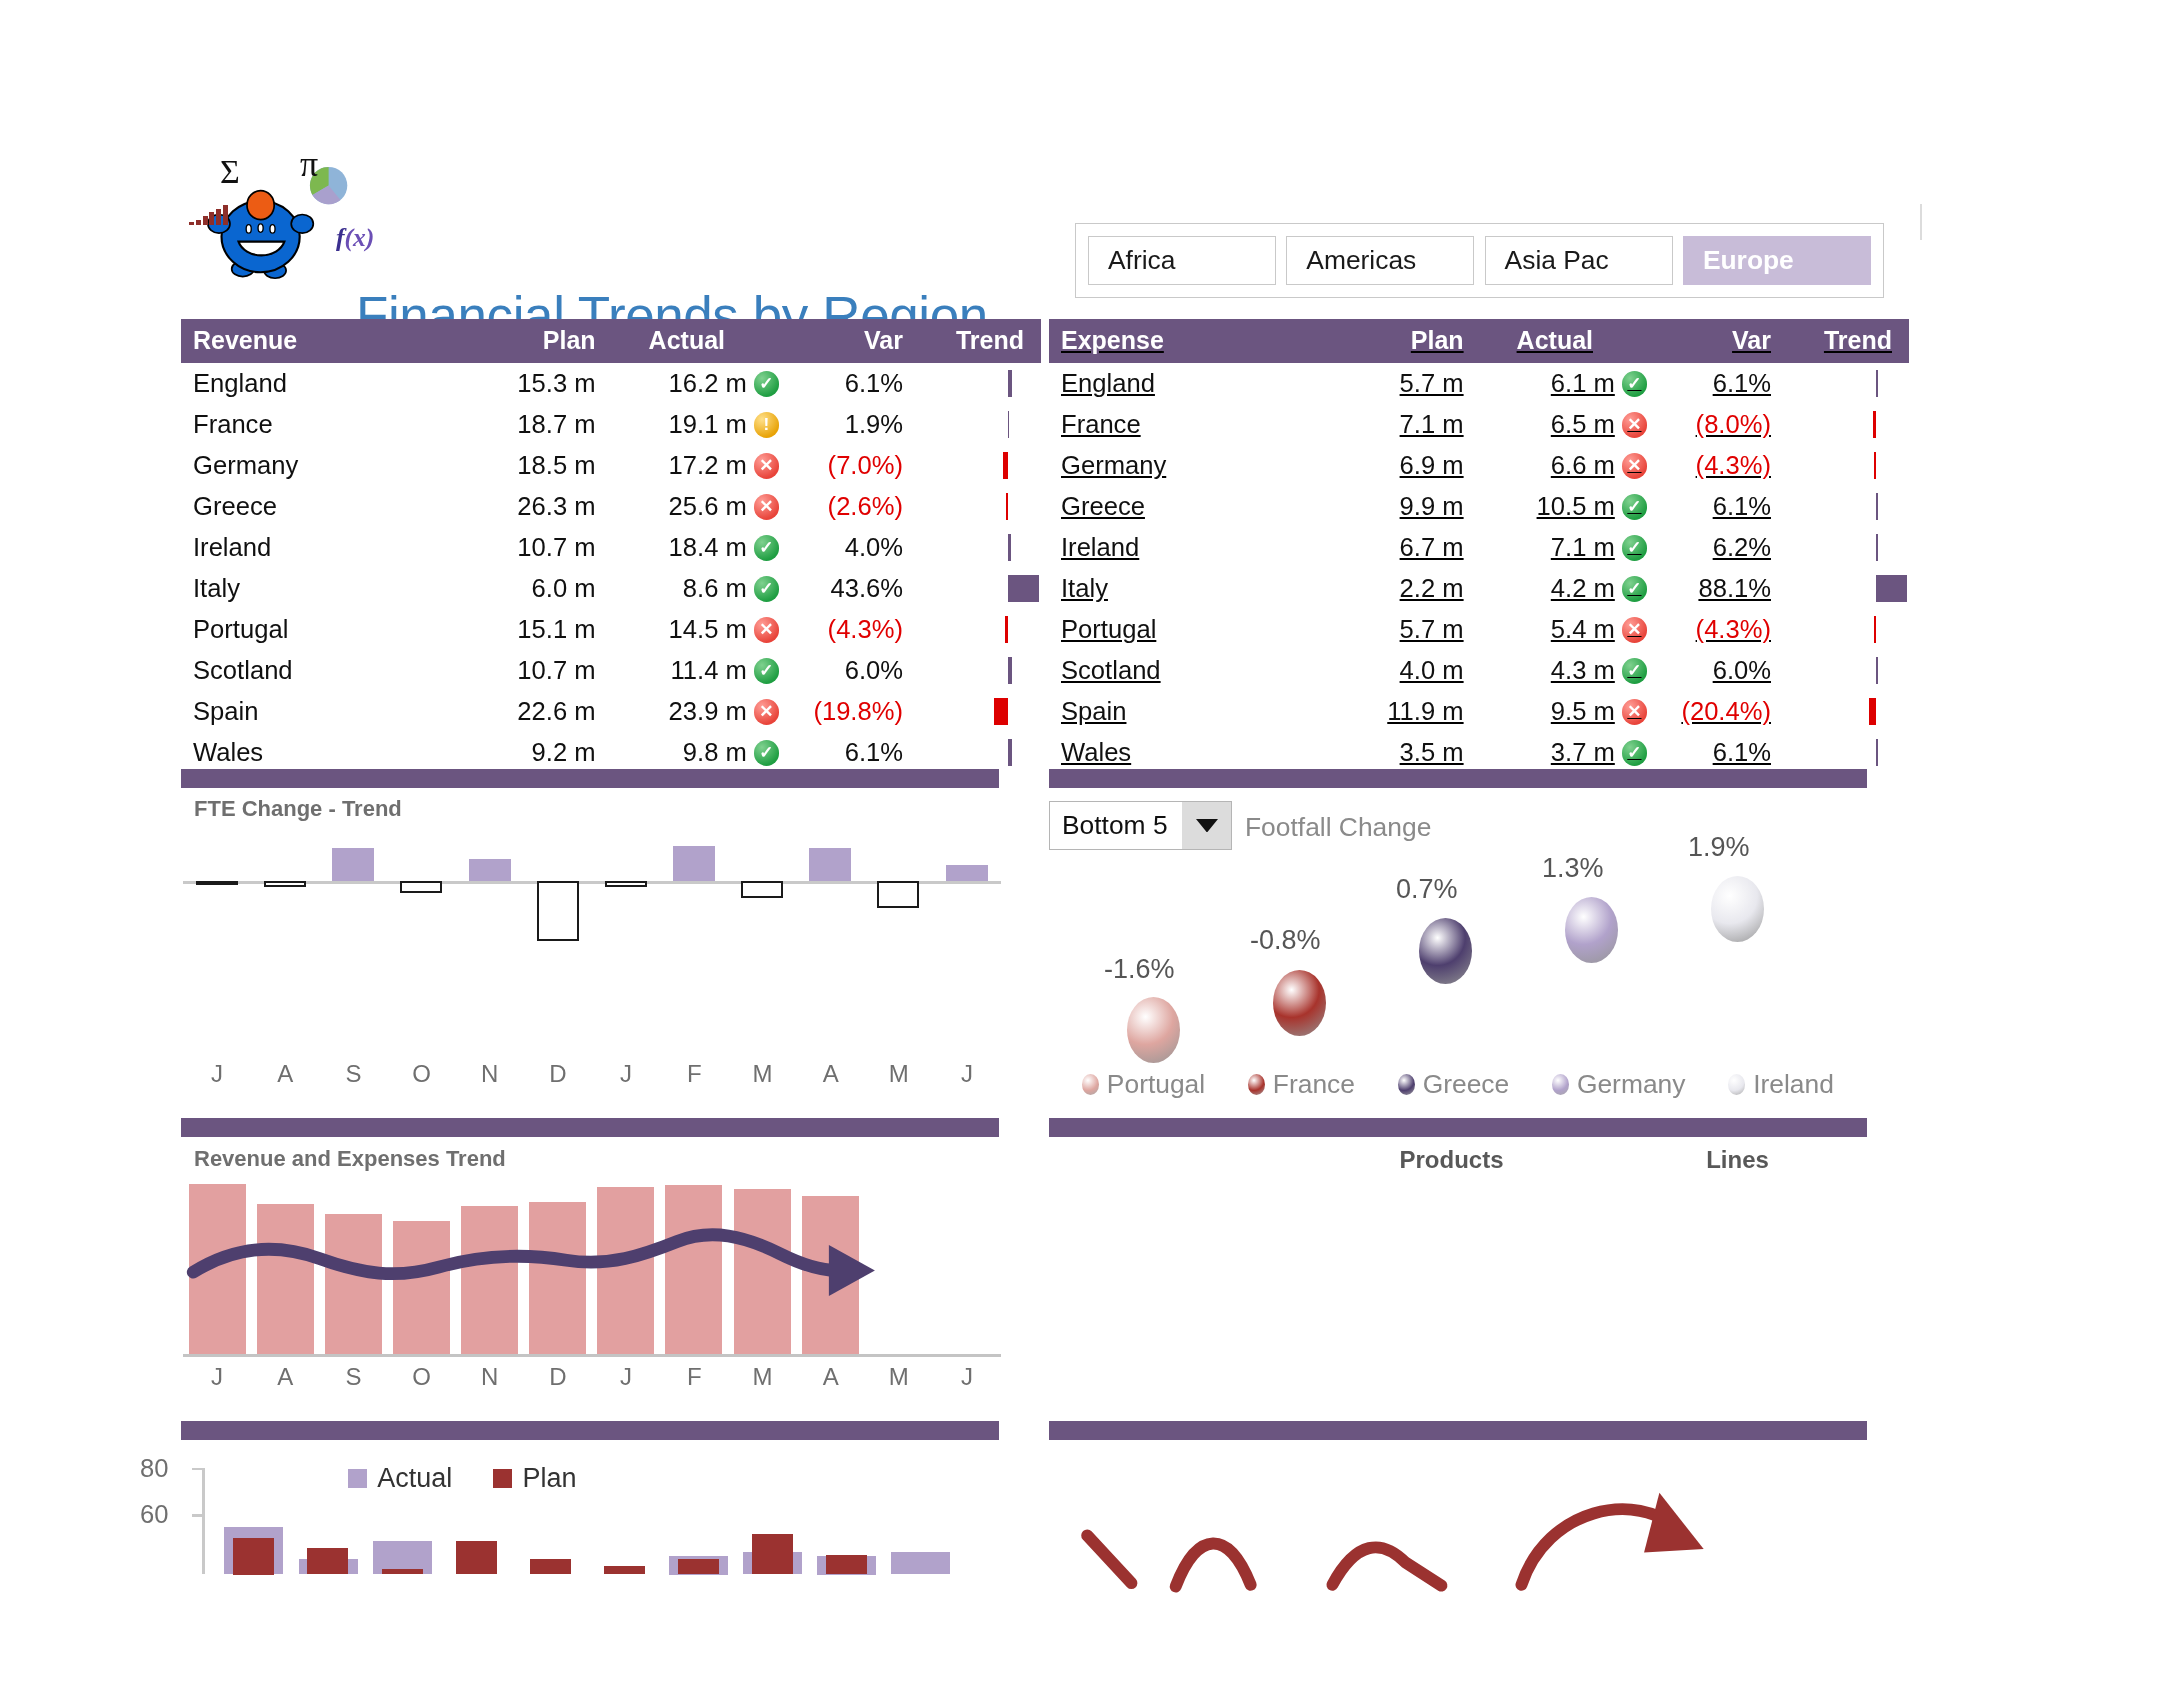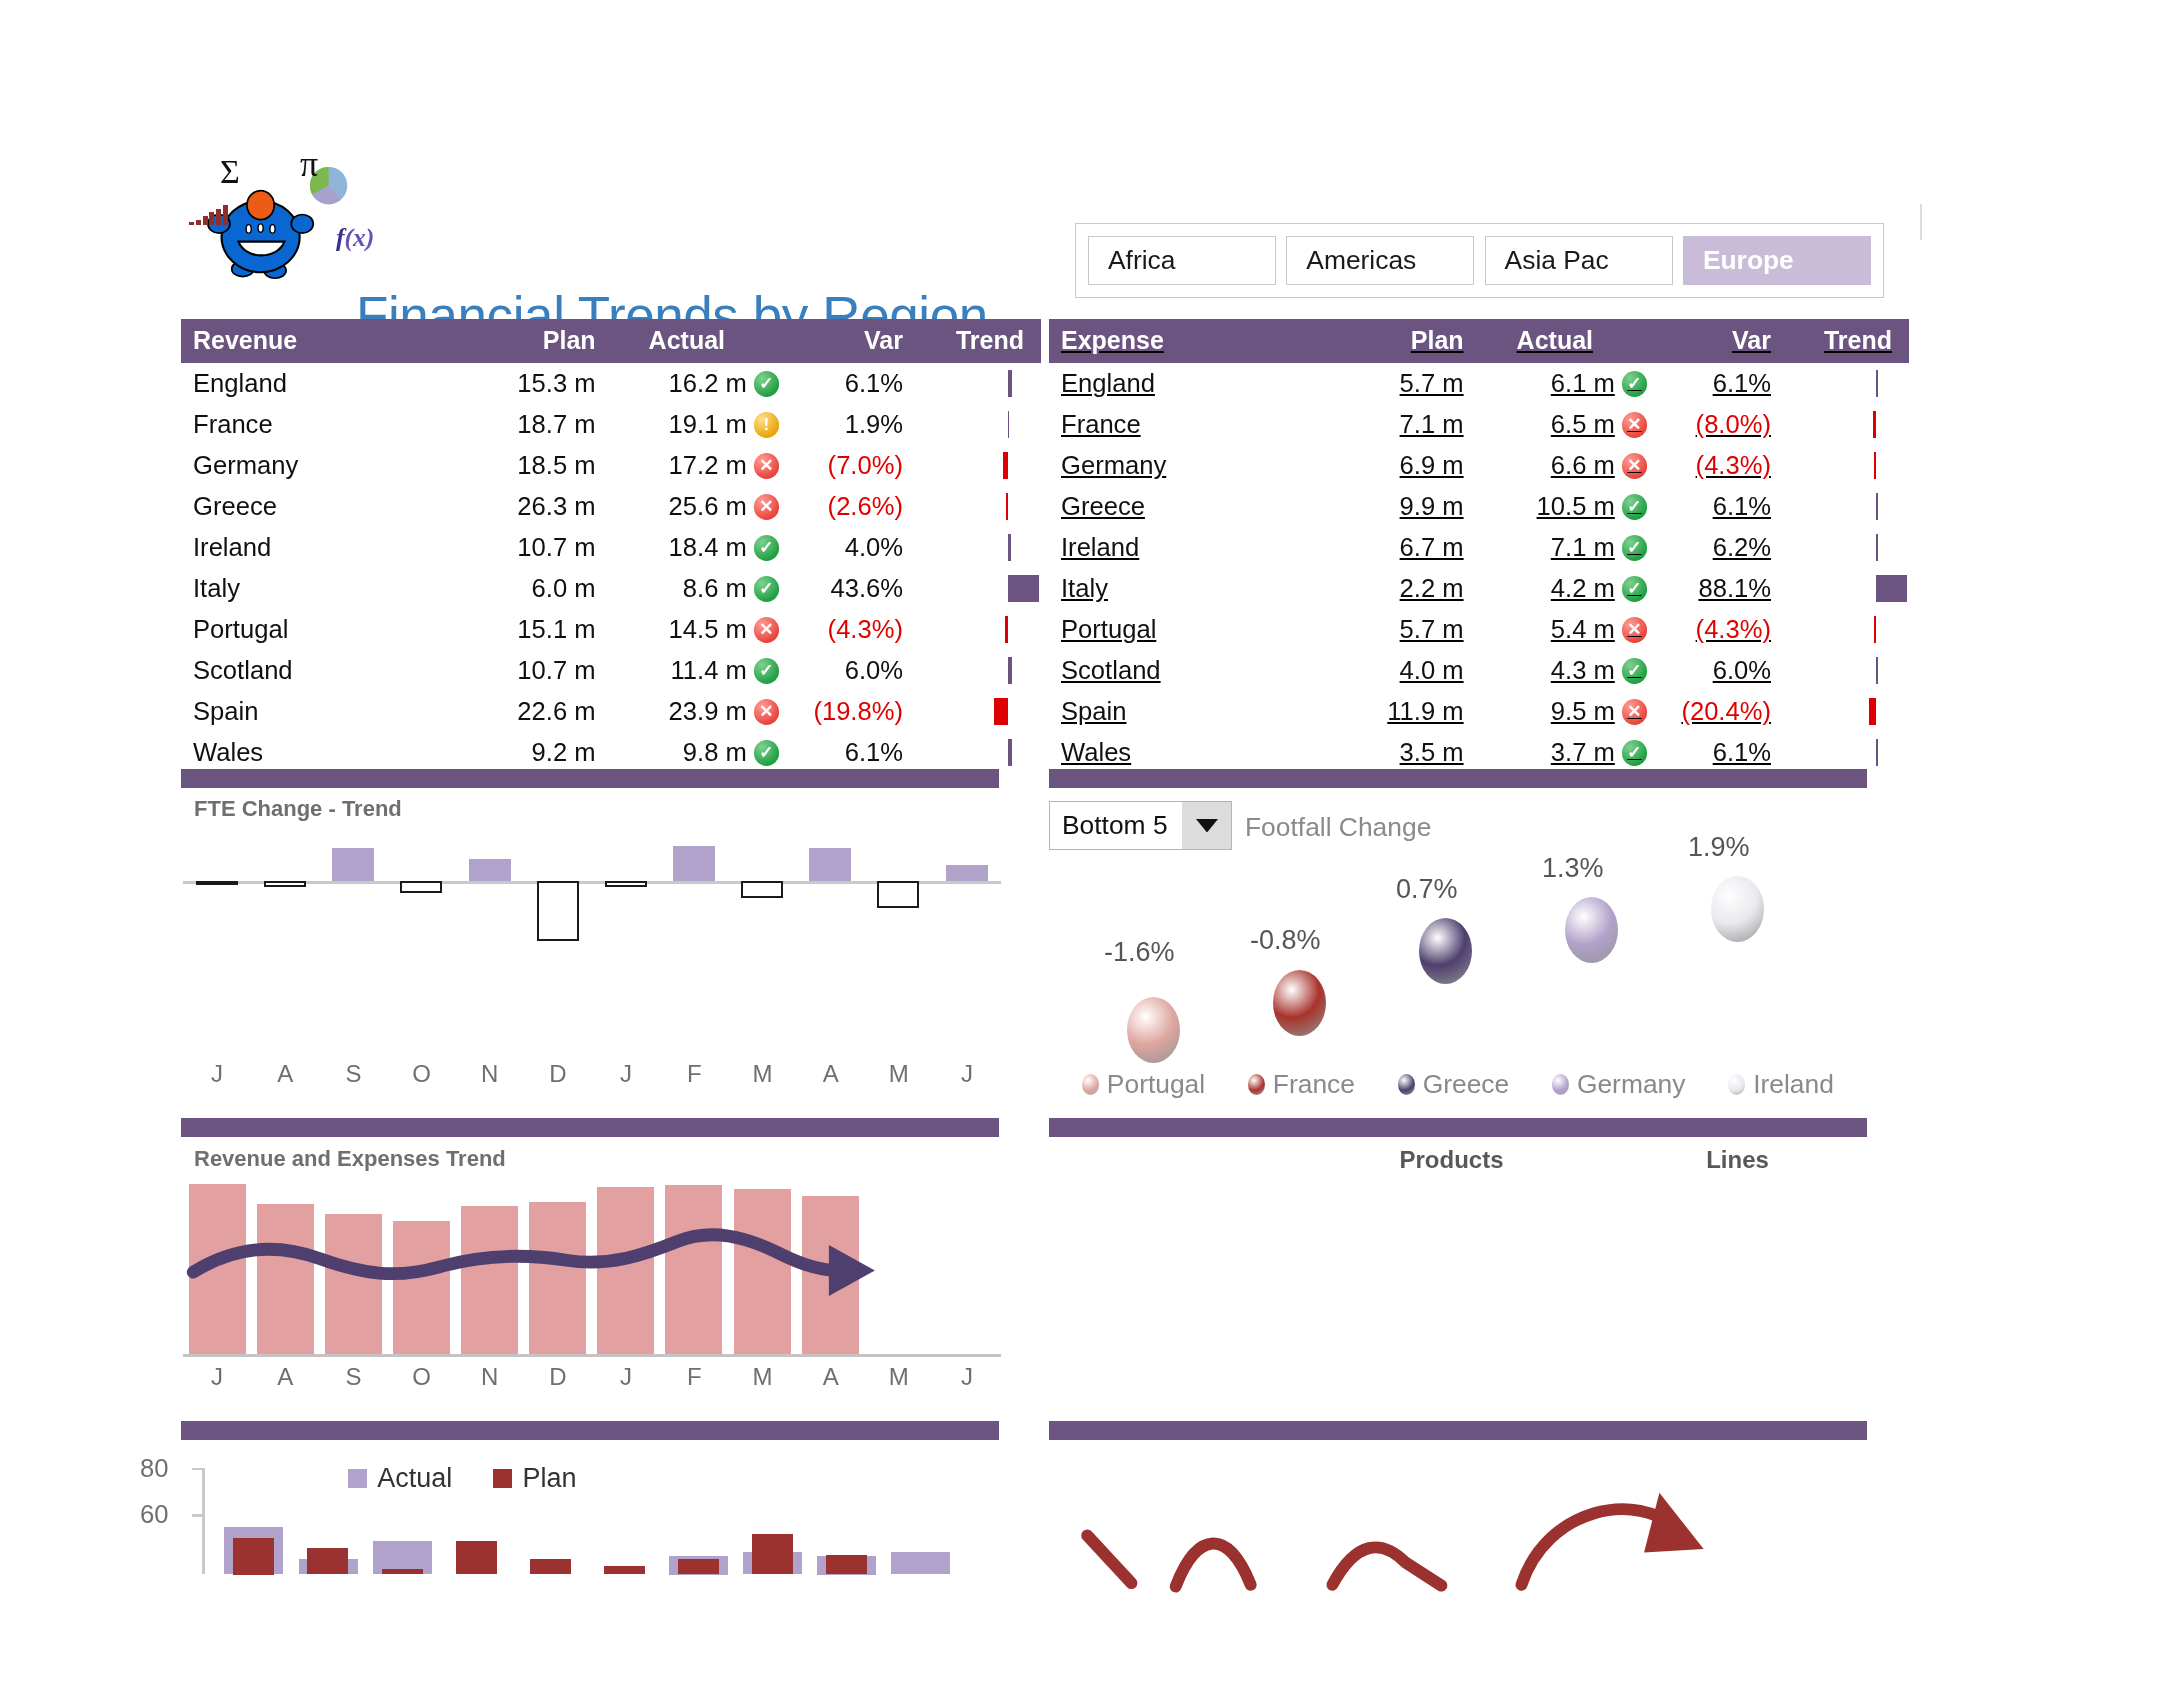--- a/index.html
+++ b/index.html
@@ -582,21 +582,21 @@
   <span style="width:49px;height:100%;background:#dcdcdc;display:flex;align-items:center;justify-content:center;">
     <svg width="22" height="13.6" viewBox="0 0 26 16">
         <polygon points="0,0 26,0 13,16" fill="#111"></polygon>
       </svg>
   </span>
 </div>
 <div class="abs" style="left:1245px;top:812px;font-size:26.4px;color:#8a8a8a;">Footfall Change</div>
 
 <div class="abs" id="footfall-plot" style="left:1049px;top:852px;width:818px;height:204px;">
     <div class="ff-sphere" style="left: 78px; top: 145px; background: radial-gradient(circle at 35% 30%, rgb(255, 255, 255) 0%, rgb(222, 166, 160) 48%, rgba(0, 0, 0, 0.42) 100%);"></div>
-    <div class="ff-label" style="left: 55px; top: 85px;">-1.6%</div>
+    <div class="ff-label" style="left: 55px; top: 102px;">-1.6%</div>
     <div class="ff-sphere" style="left: 224px; top: 118px; background: radial-gradient(circle at 35% 30%, rgb(255, 255, 255) 0%, rgb(168, 51, 44) 48%, rgba(0, 0, 0, 0.42) 100%);"></div>
     <div class="ff-label" style="left: 201px; top: 73px;">-0.8%</div>
     <div class="ff-sphere" style="left: 370px; top: 66px; background: radial-gradient(circle at 35% 30%, rgb(255, 255, 255) 0%, rgb(78, 63, 110) 48%, rgba(0, 0, 0, 0.42) 100%);"></div>
     <div class="ff-label" style="left: 347px; top: 21.5px;">0.7%</div>
     <div class="ff-sphere" style="left: 516px; top: 45px; background: radial-gradient(circle at 35% 30%, rgb(255, 255, 255) 0%, rgb(177, 162, 203) 48%, rgba(0, 0, 0, 0.42) 100%);"></div>
     <div class="ff-label" style="left: 493px; top: 0.7px;">1.3%</div>
     <div class="ff-sphere" style="left: 662px; top: 24px; background: radial-gradient(circle at 35% 30%, rgb(255, 255, 255) 0%, rgb(232, 232, 238) 48%, rgba(0, 0, 0, 0.42) 100%);"></div>
     <div class="ff-label" style="left: 639px; top: -20px;">1.9%</div>
   </div>
 <div class="abs" id="ff-legend" style="left:1049px;top:1069px;width:818px;">

